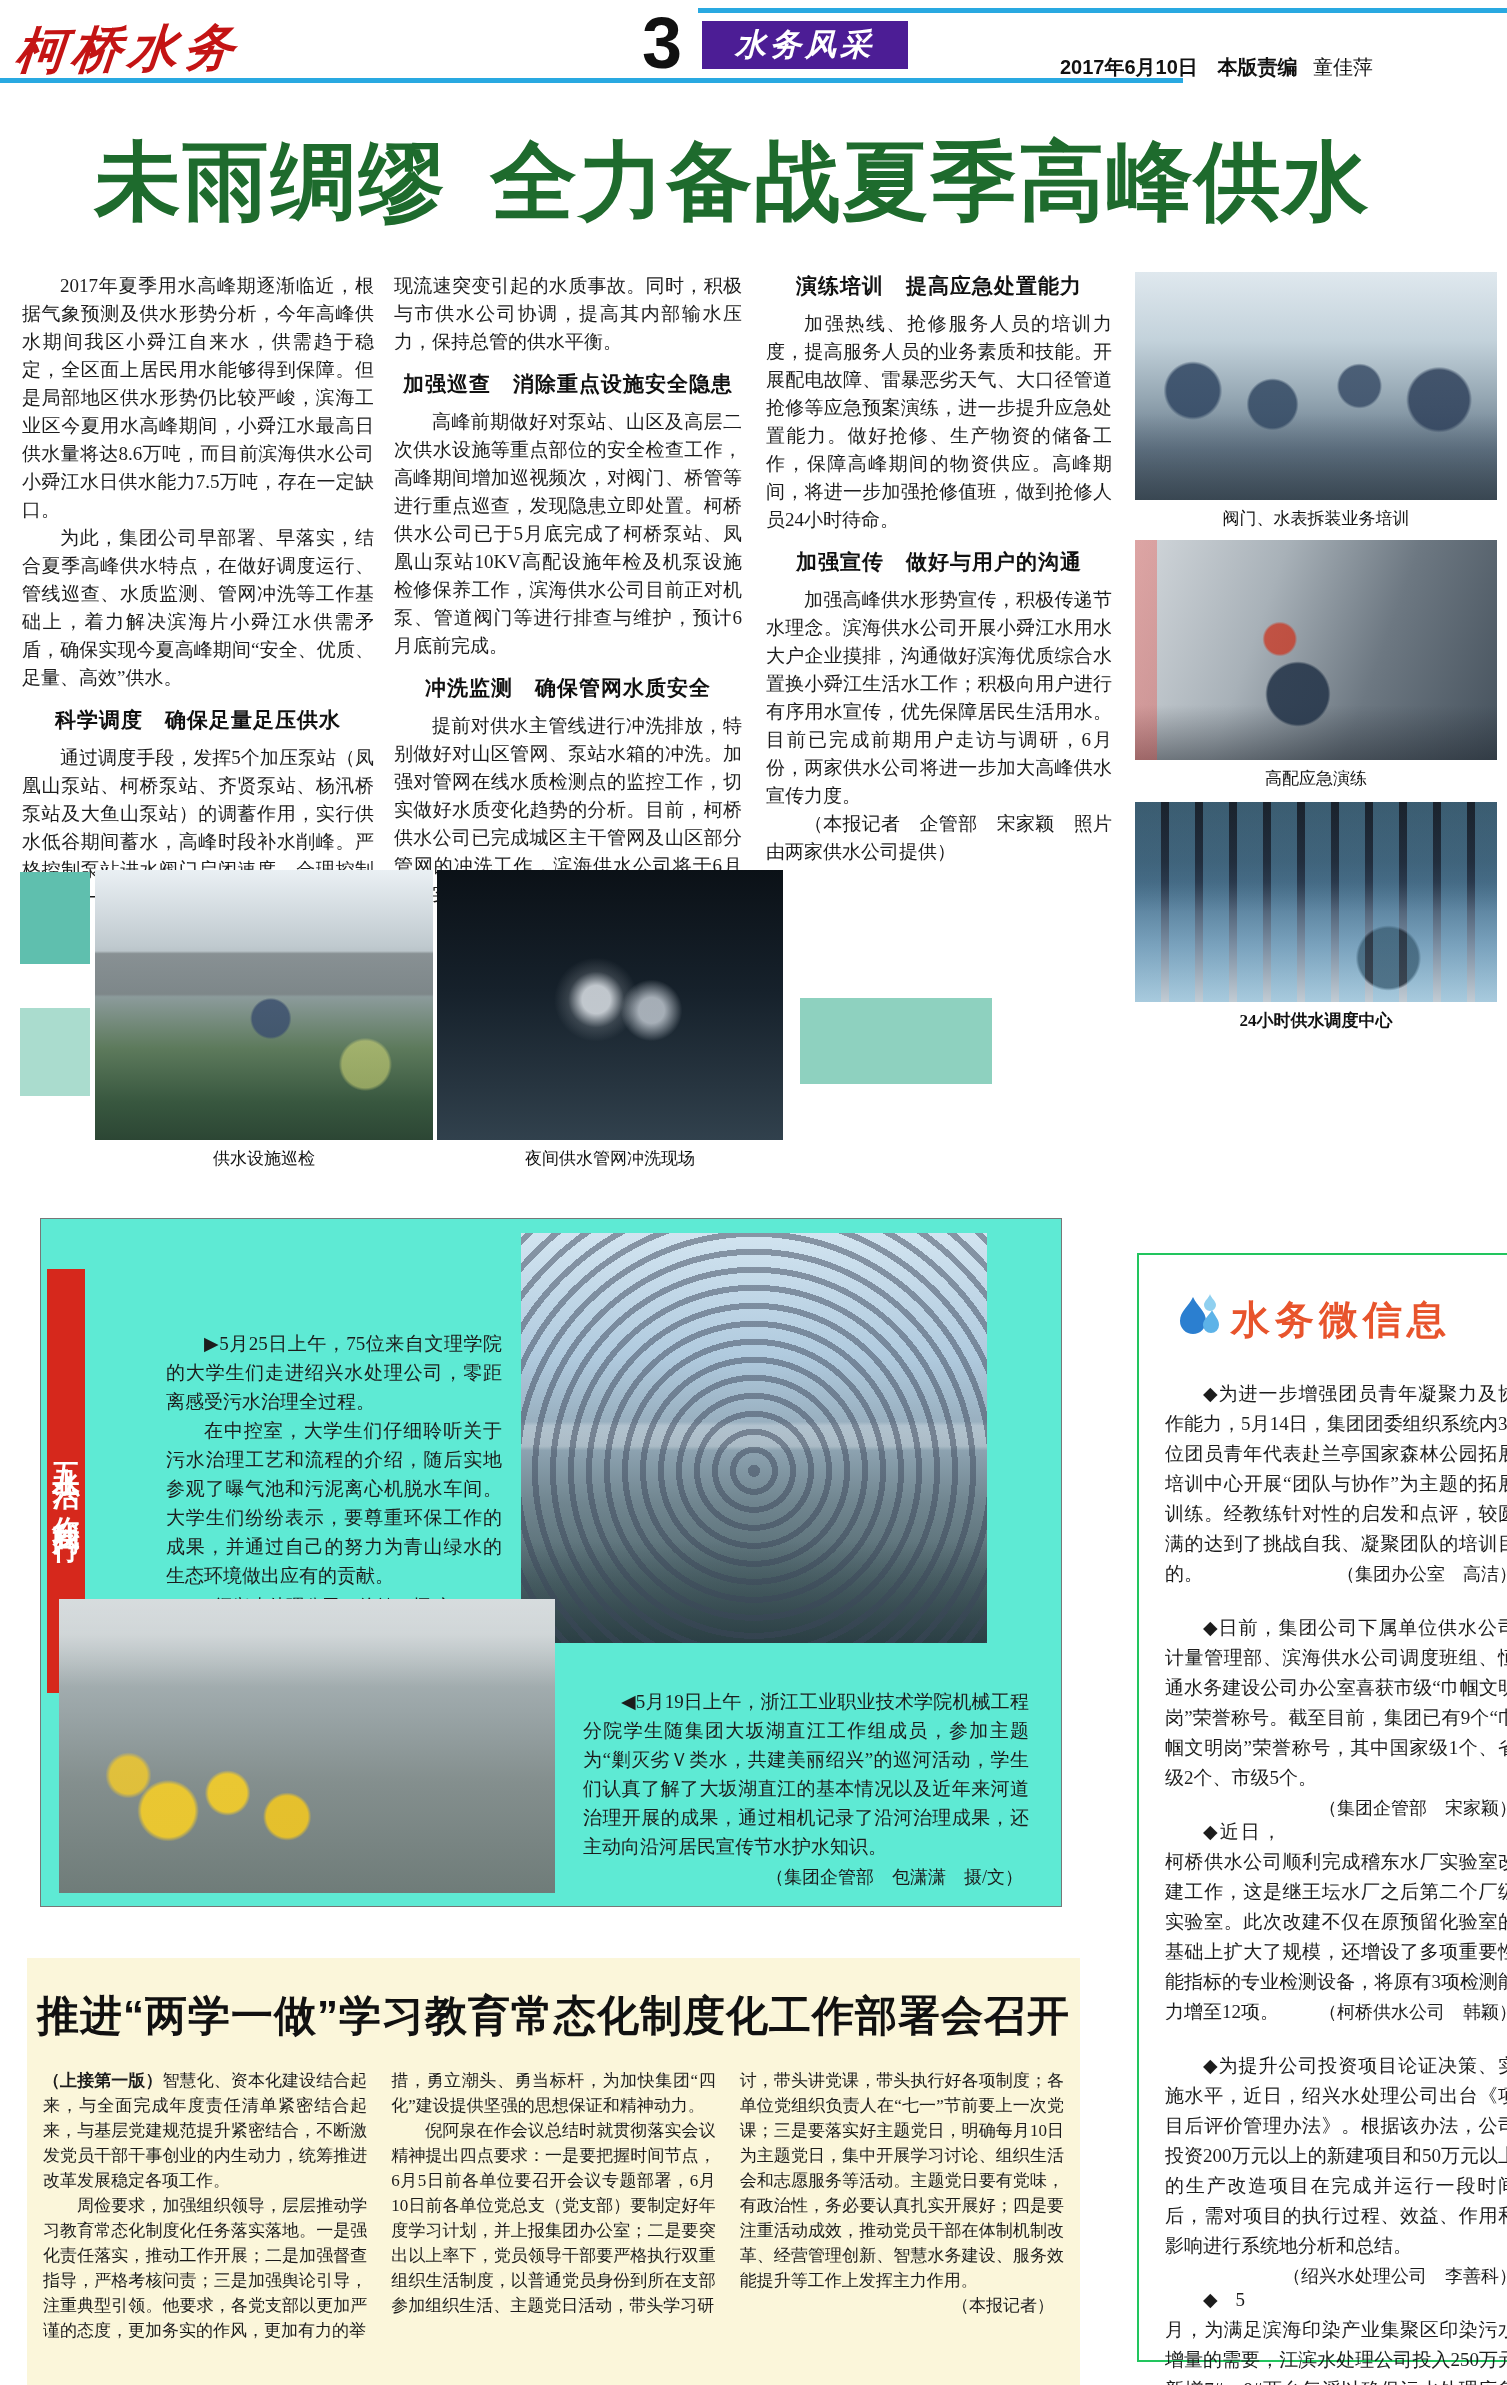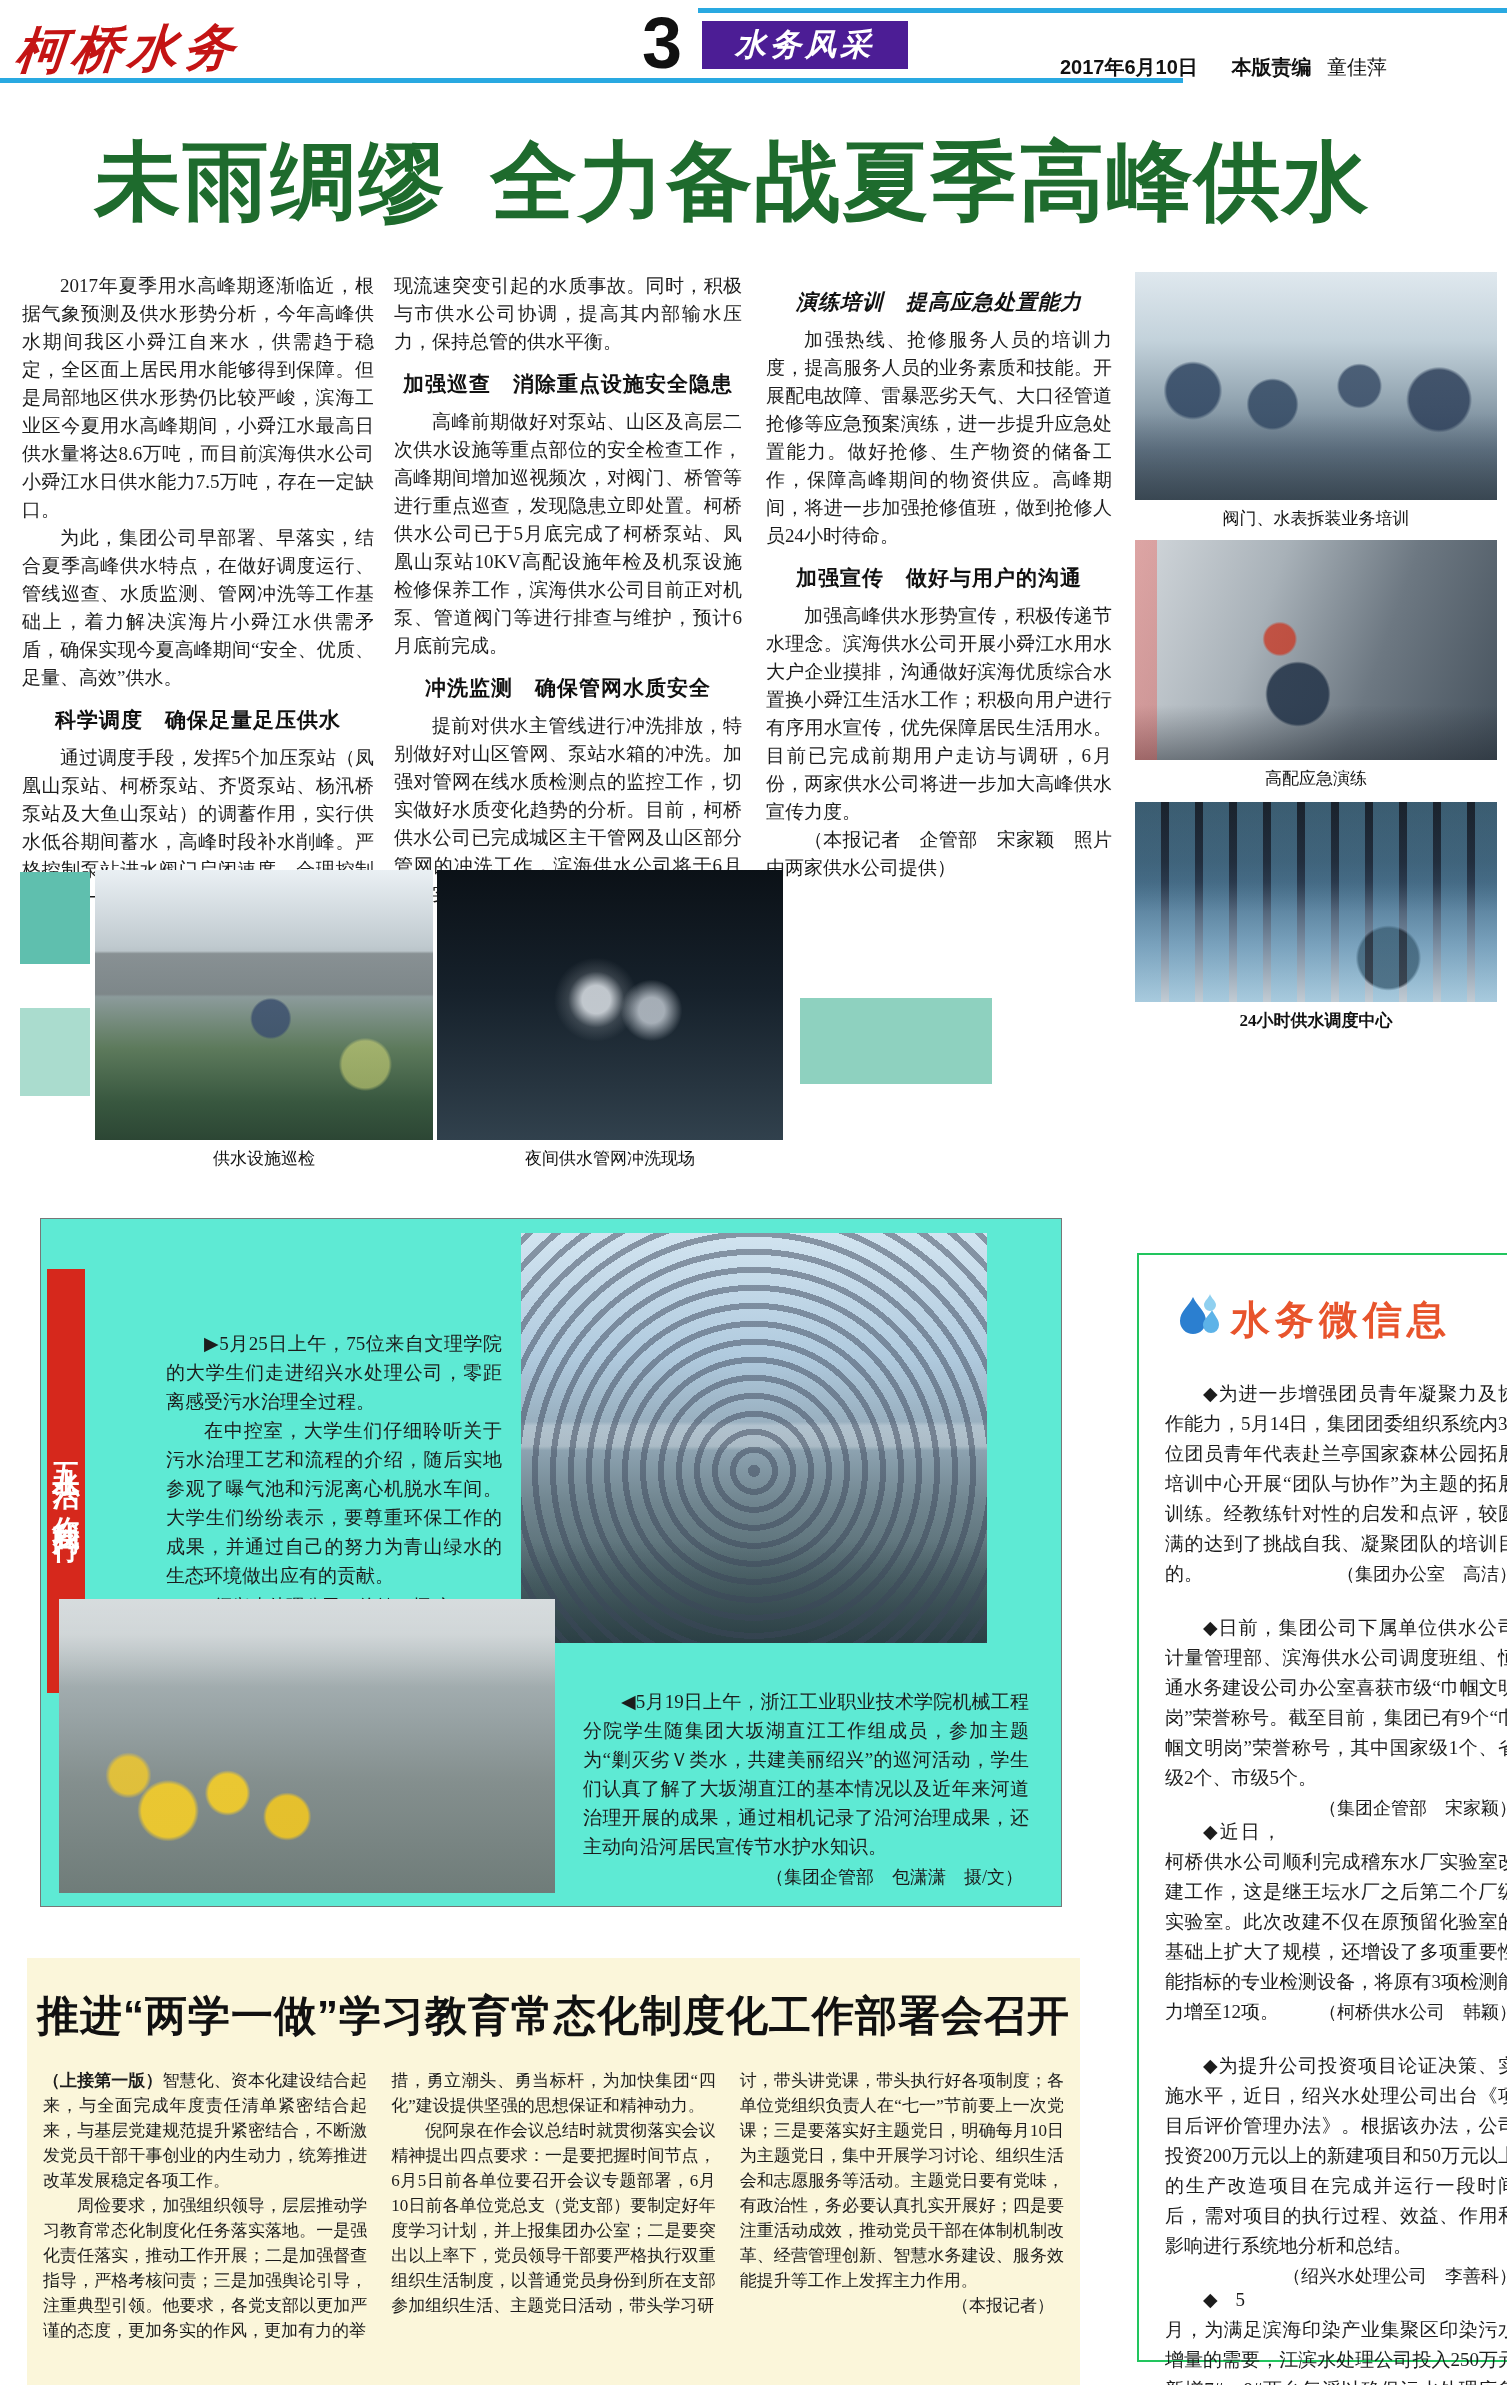--- a/index.html
+++ b/index.html
@@ -26,21 +26,21 @@
   
   .acol{position:absolute;top:272px;font-size:19px;line-height:28px;text-align:justify;}
   .acol p{margin:0;text-indent:2em;}
   .acol p.noindent{text-indent:0;}
   .acol h3{margin:14px 0 10px;font-size:21px;text-align:center;letter-spacing:1px;
         font-family:"Liberation Sans","DejaVu Sans",sans-serif;color:#111;}
   #col1{left:22px;width:352px;}
   #col2{left:394px;width:348px;}
   #col2 h3:first-child{margin-top:10px;}
   #col3{left:766px;width:346px;}
-  #col3 h3:first-child{margin-top:16px;font-style:italic;}
+  #col3 h3:first-child{margin-top:0;}
   .article-byline{margin-top:4px;}
   
   figure{margin:0;position:absolute;}
   .ph{position:relative;width:100%;overflow:hidden;}
   figcaption{font-size:17px;text-align:center;margin-top:7px;color:#111;}
   .ph::after{content:"";position:absolute;inset:0;}
   .ph-train{height:228px;background:linear-gradient(180deg,#dfe8ee 0%,#c3d2db 30%,#95a7b3 55%,#66798a 78%,#4a5a66 100%);}
   .ph-train::after{background:
       radial-gradient(circle at 16% 52%, rgba(48,70,98,.85) 0 8%, transparent 9%),
       radial-gradient(circle at 38% 58%, rgba(52,74,100,.85) 0 9%, transparent 10%),
@@ -127,21 +127,21 @@
 
 <div class="page">
 
   <div class="masthead-logo">柯桥水务</div>
   <div class="top-blue-strip"></div>
   <div class="page-number">3</div>
   <div class="section-badge">水务风采</div>
   <div class="header-rule"></div>
   <div class="dateline">
     <b>2017年6月10日</b>
-    <b style="margin-left:28px;">本版责编</b>
+    <b style="margin-left:14px;">本版责编</b>
     <span class="editor-name">童佳萍</span>
   </div>
 
   <div class="main-headline">
     <span>未雨绸缪</span><span class="hl-gap"></span><span>全力备战夏季高峰供水</span>
   </div>
 
   <div class="acol" id="col1">
     <p>2017年夏季用水高峰期逐渐临近，根据气象预测及供水形势分析，今年高峰供水期间我区小舜江自来水，供需趋于稳定，全区面上居民用水能够得到保障。但是局部地区供水形势仍比较严峻，滨海工业区今夏用水高峰期间，小舜江水最高日供水量将达8.6万吨，而目前滨海供水公司小舜江水日供水能力7.5万吨，存在一定缺口。</p>
     <p>为此，集团公司早部署、早落实，结合夏季高峰供水特点，在做好调度运行、管线巡查、水质监测、管网冲洗等工作基础上，着力解决滨海片小舜江水供需矛盾，确保实现今夏高峰期间“安全、优质、足量、高效”供水。</p>

